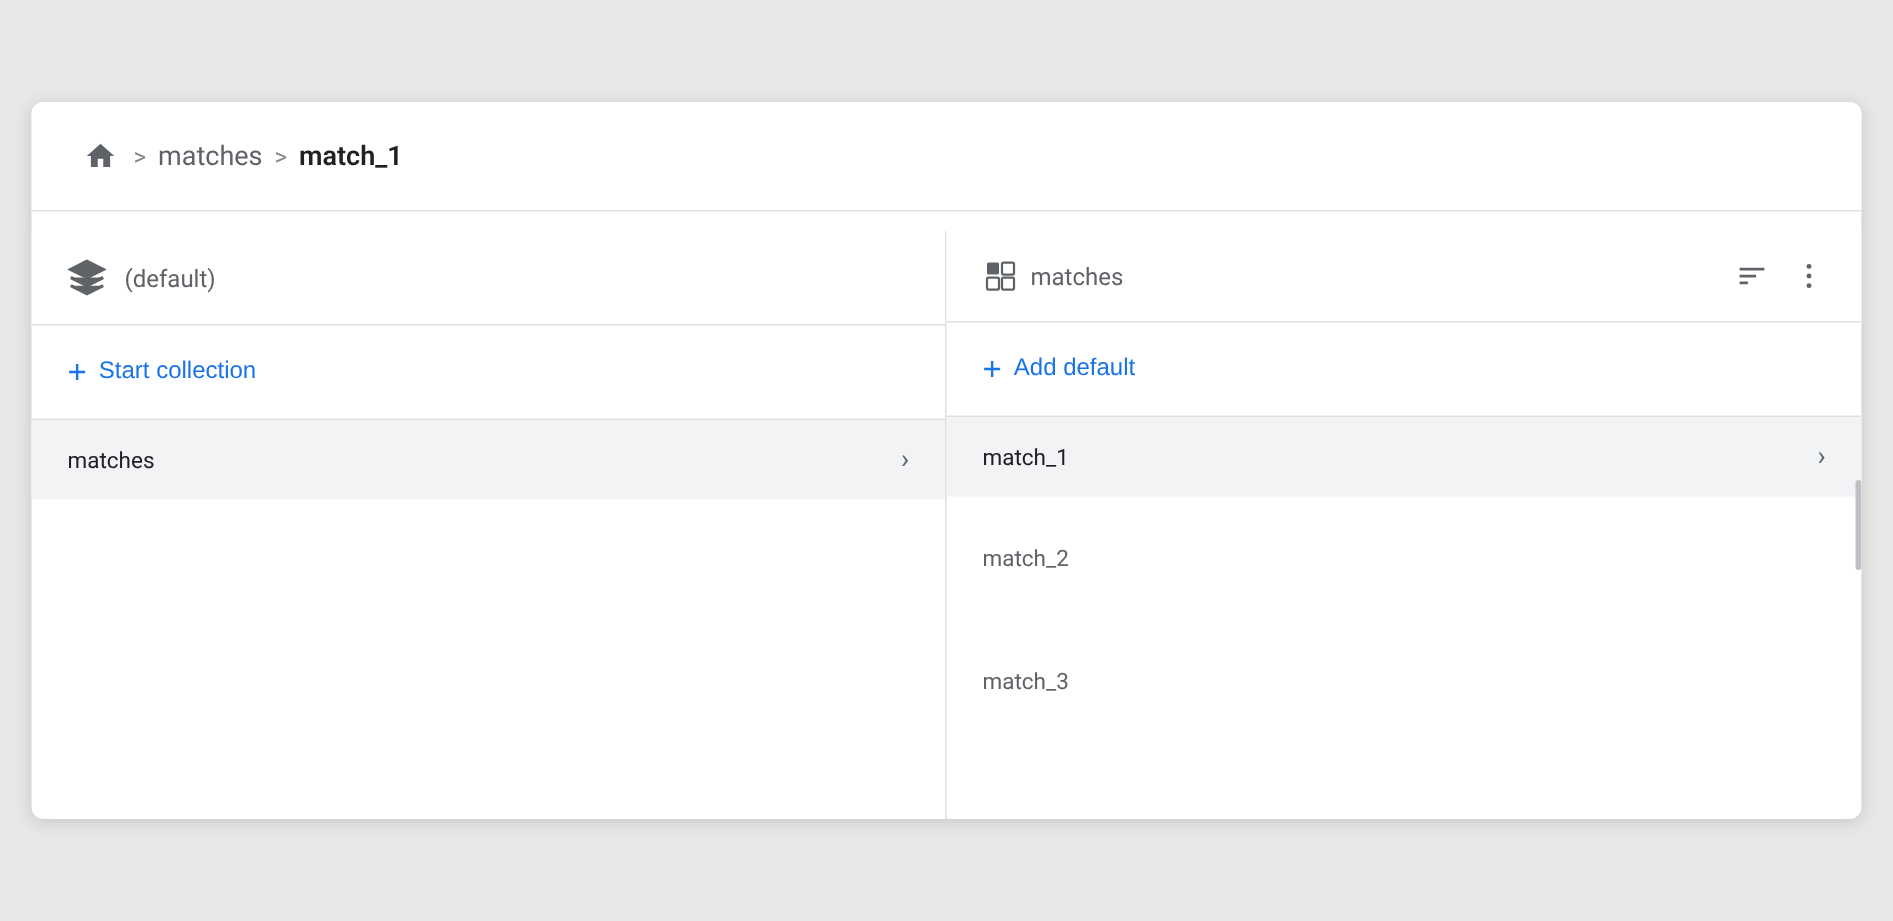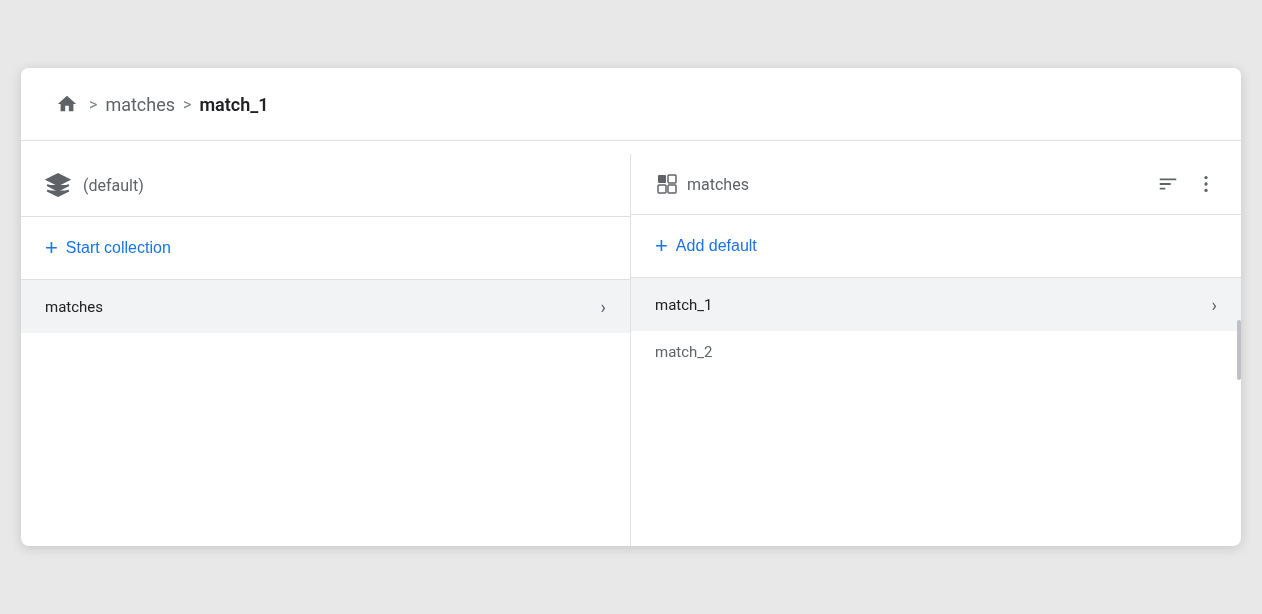--- a/index.html
+++ b/index.html
@@ -163,21 +163,21 @@
       padding: 16px 24px;
       font-size: 15px;
       color: #202124;
       cursor: pointer;
     }
     .doc-list-item.active { background: #f1f3f4; }
     .doc-list-item-inactive {
       display: flex;
       align-items: center;
       justify-content: space-between;
-      padding: 12px 24px;
+      padding: 32px 24px;
       font-size: 15px;
       color: #5f6368;
       cursor: pointer;
     }
     
     .scrollbar-hint {
       position: absolute;
       right: 0;
       top: 50%;
       transform: translateY(-50%);
@@ -262,17 +262,20 @@
           <span>Add default</span>
         </button>
       </div>
       <div class="doc-list-item active">
         <span>match_1</span>
         <span class="chevron-right">›</span>
       </div>
       <div class="doc-list-item-inactive">
         <span>match_2</span>
       </div>
+      <div class="doc-list-item-inactive">
+        <span>match_3</span>
+      </div>
       <div class="scrollbar-hint"></div>
     </div>
 
   </div>
 </div>
 
 </body></html>

